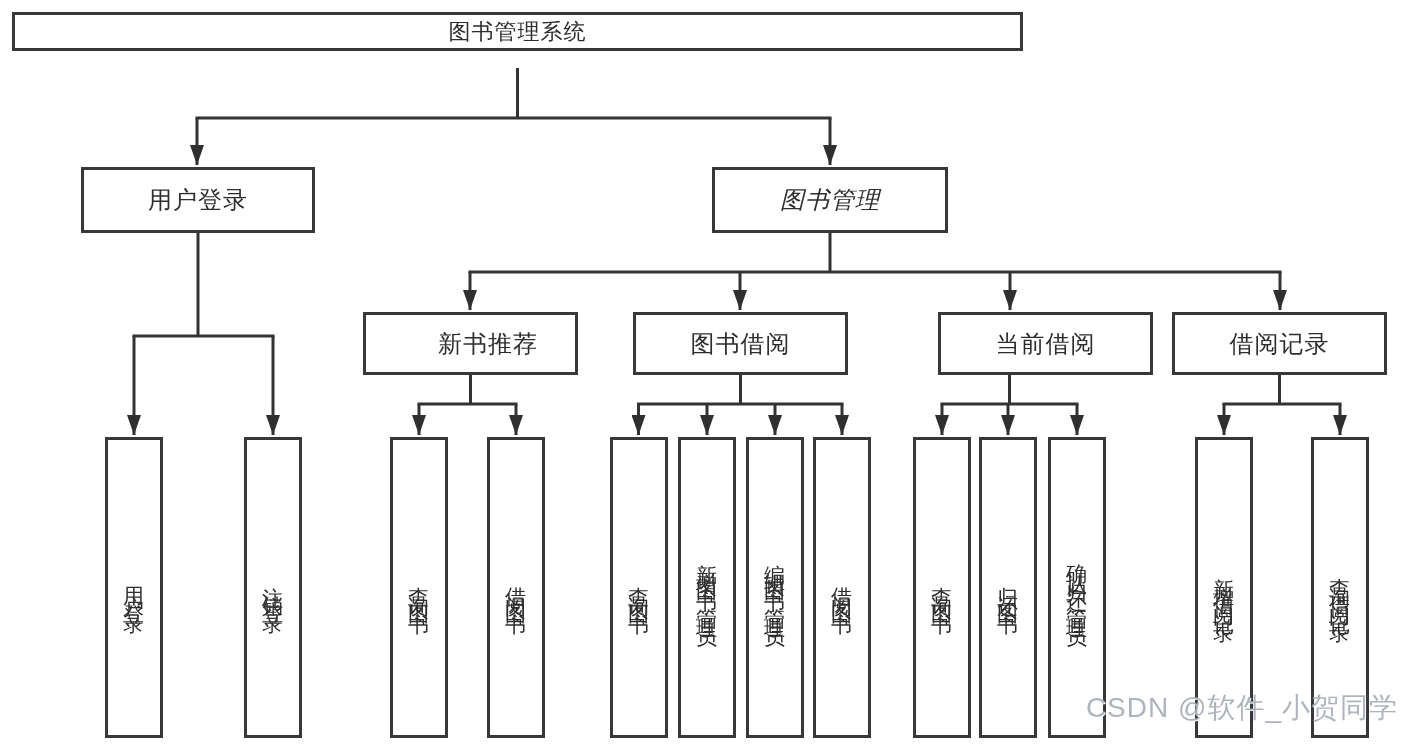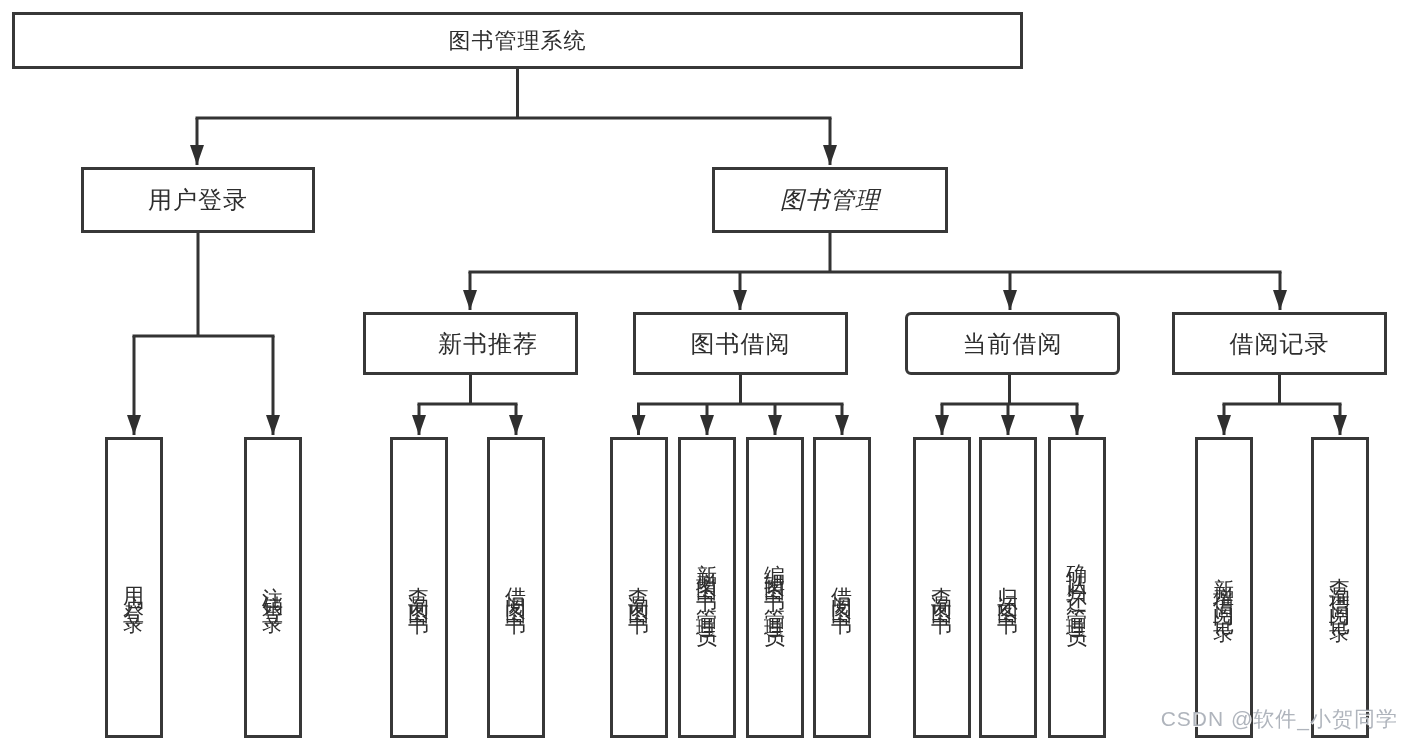--- a/index.html
+++ b/index.html
@@ -19,37 +19,37 @@
     position: absolute;
     box-sizing: border-box;
     background: #ffffff;
     border: 3px solid #383838;
     display: flex;
     align-items: center;
     justify-content: center;
     color: #2d2d2d;
     text-align: center;
   }
-  .root { left: 12px; top: 12px; width: 1011px; height: 57px; font-size: 22px; }
+  .root { left: 12px; top: 12px; width: 1011px; height: 39px; font-size: 22px; }
   .l2   { top: 167px; height: 66px; font-size: 24px; }
   .l3   { top: 312px; height: 63px; width: 215px; font-size: 24px; }
   .leaf { top: 437px; height: 301px; width: 58px; font-size: 21px; }
   .hlabel { letter-spacing: 1px; white-space: nowrap; }
   .vlabel {
     writing-mode: vertical-rl;
     text-orientation: mixed;
     letter-spacing: 9px;
     line-height: 1.1;
     white-space: nowrap;
   }
   .watermark {
     position: absolute;
     right: 7px;
-    bottom: 14px;
-    font-size: 21px;
+    bottom: 20px;
+    font-size: 28px;
     letter-spacing: 1px;
     color: rgba(168, 174, 182, 0.92);
     text-shadow: 1px 1px 0 rgba(255,255,255,0.9);
     z-index: 5;
     white-space: nowrap;
     margin-left: 43px;
   }
 </style>
 </head>
 <body>
@@ -107,21 +107,21 @@
   <div class="box l2" style="left:712px; width:236px;font-style:italic;">
     <span class="hlabel">图书管理</span>
   </div>
 
   <div class="box l3" style="left:363px;padding-left:35px;">
     <span class="hlabel">新书推荐</span>
   </div>
   <div class="box l3" style="left:633px;align-items:center;">
     <span class="hlabel">图书借阅</span>
   </div>
-  <div class="box l3" style="left:905px;border-radius:6px;">
+  <div class="box l3" style="left:938px;">
     <span class="hlabel">当前借阅</span>
   </div>
   <div class="box l3" style="left:1172px;">
     <span class="hlabel">借阅记录</span>
   </div>
 
   <div class="box leaf" style="left:105px;">
     <span class="vlabel">用户登录</span>
   </div>
   <div class="box leaf" style="left:244px;">

